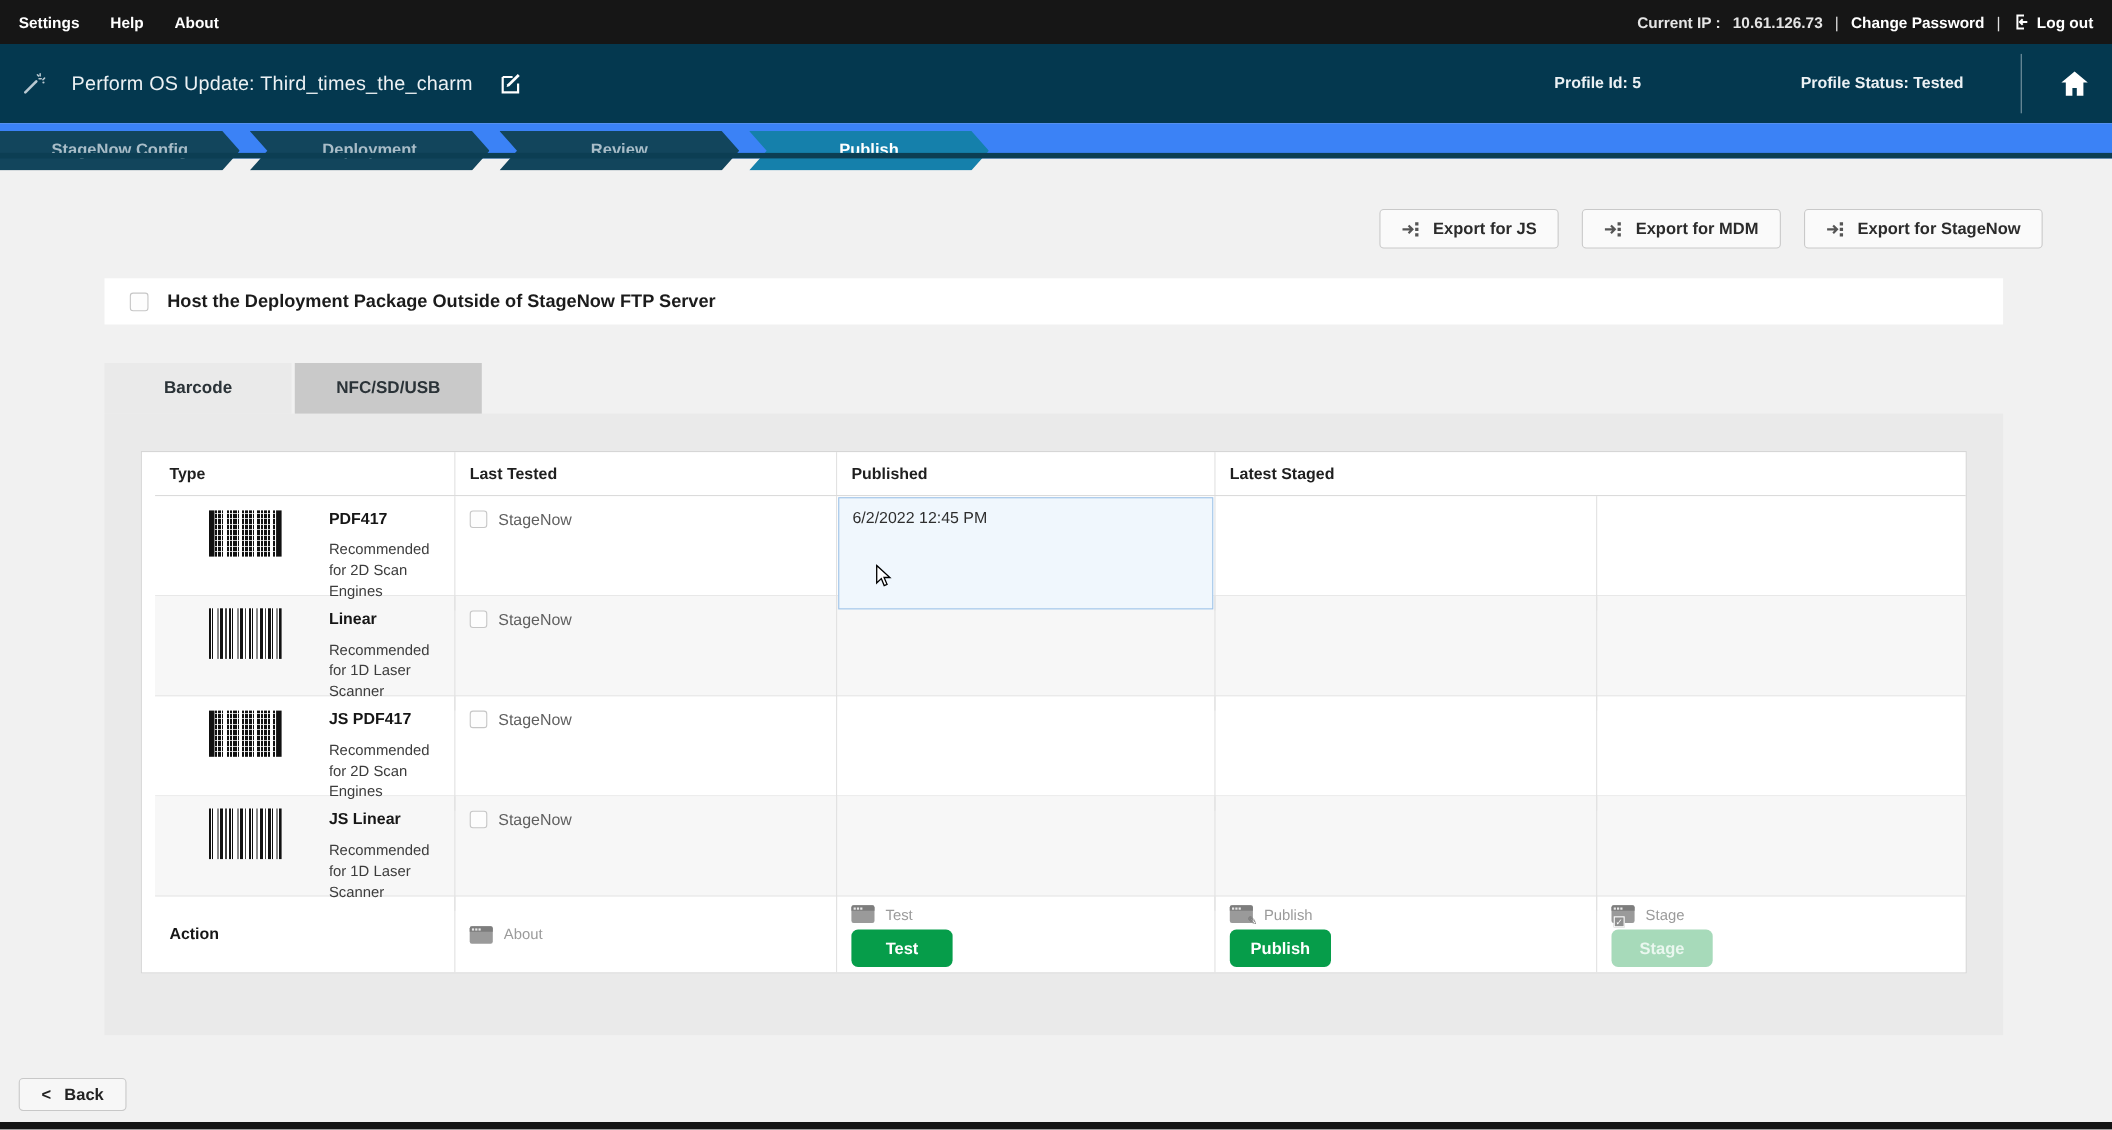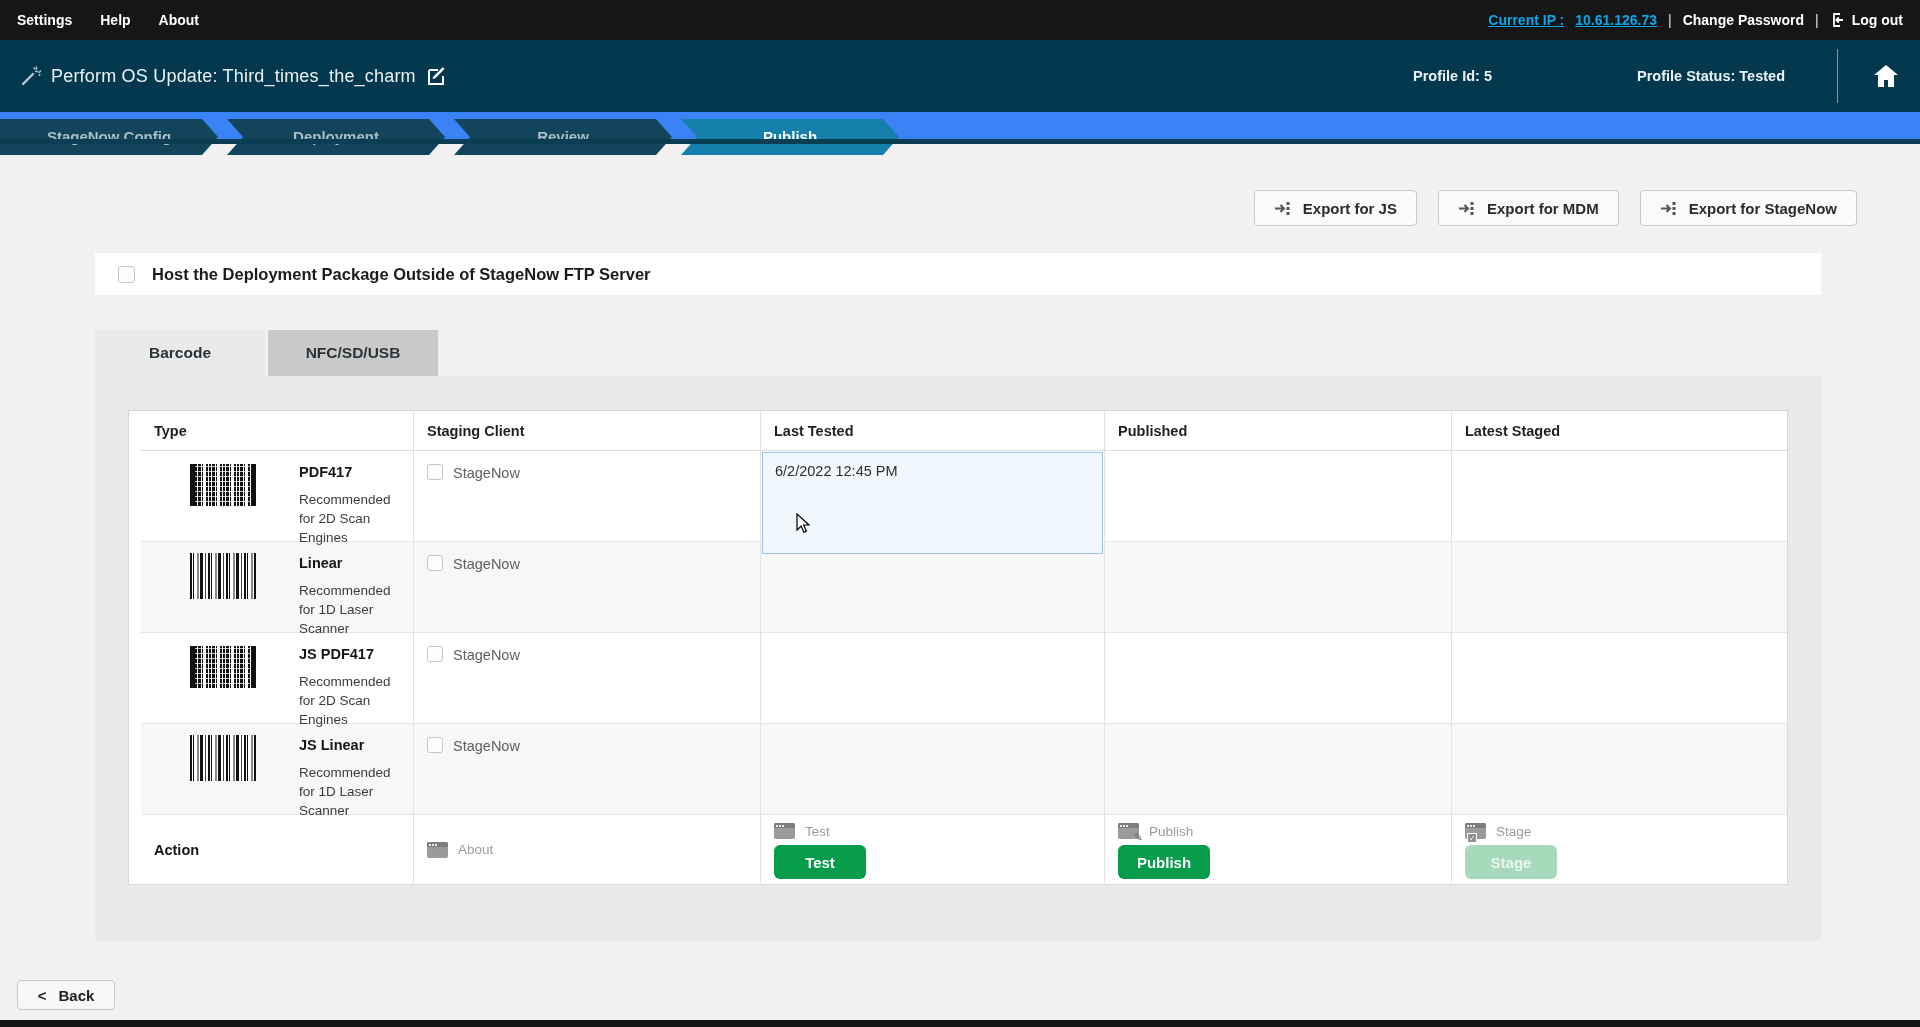--- a/index.html
+++ b/index.html
@@ -6,28 +6,28 @@
   html,body { width:1920px; height:1027px; font-family:"Liberation Sans", sans-serif; }
   .app { position:relative; width:1920px; height:1027px; background:#F1F1F1; overflow:hidden; }
 
   
   .topbar { position:absolute; top:0; left:0; width:1920px; height:40px; background:#161616;
             display:flex; align-items:center; justify-content:space-between; padding:0 17px;
             color:#FFFFFF; font-size:14px; }
   .topbar-left { display:flex; gap:28px; font-weight:700; }
   .topbar-left span { cursor:default; }
   .topbar-right { display:flex; align-items:center; gap:11px; font-weight:700; }
-  .ip { color:#0ea5e9;text-decoration:underline; }
+  .ip { color:#e5e5e5; }
   .sep { color:#E0E0E0; font-weight:400; }
   .logout { display:flex; align-items:center; gap:6px; }
 
   
   .header { position:absolute; top:40px; left:0; width:1920px; height:72px; background:#04384F;
             display:flex; align-items:center; padding:0 20px; color:#ECF1F4; }
-  .header-left { display:flex; align-items:center; gap:9px;text-align:center; }
+  .header-left { display:flex; align-items:center; gap:23px;text-align:center; }
   .page-title { font-size:18px; font-weight:400; letter-spacing:.2px; }
   .header-right { margin-left:auto; display:flex; align-items:center; }
   .profile-id { font-size:14.5px; font-weight:700; }
   .profile-status { font-size:14.5px; font-weight:700; margin-left:145px; }
   .vdivider { width:1px; height:54px; background:rgba(220,230,235,.55); margin:0 34px 0 52px; }
 
   
   .steps { position:absolute; top:112px; left:0; width:1920px; height:32px; background:#3b82f6; }
   .steps::after { content:""; position:absolute; left:0; bottom:0; width:100%; height:5px; background:#0C3E53; }
   .steps-inner { display:flex; padding-top:7px; }
@@ -214,21 +214,20 @@
   <div class="panel">
     <div class="bc-tabs">
       <div class="bc-tab active">Barcode</div>
       <div class="bc-tab inactive">NFC/SD/USB</div>
     </div>
     <div class="panel-body">
       <div class="table">
 
         <div class="grid thead">
           <div class="cell">Type</div>
-          <div class="cell">Staging Client</div>
           <div class="cell">Last Tested</div>
           <div class="cell">Published</div>
           <div class="cell">Latest Staged</div>
         </div>
 
         <div class="grid trow">
           <div class="cell type-cell">
             <div class="bc bc-2d"></div>
             <div class="type-text">
               <div class="type-name">PDF417</div>

